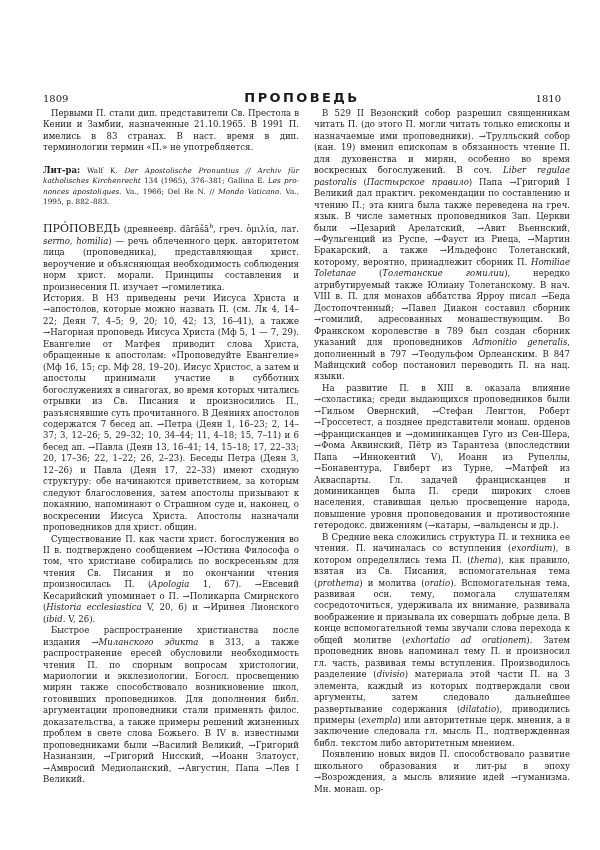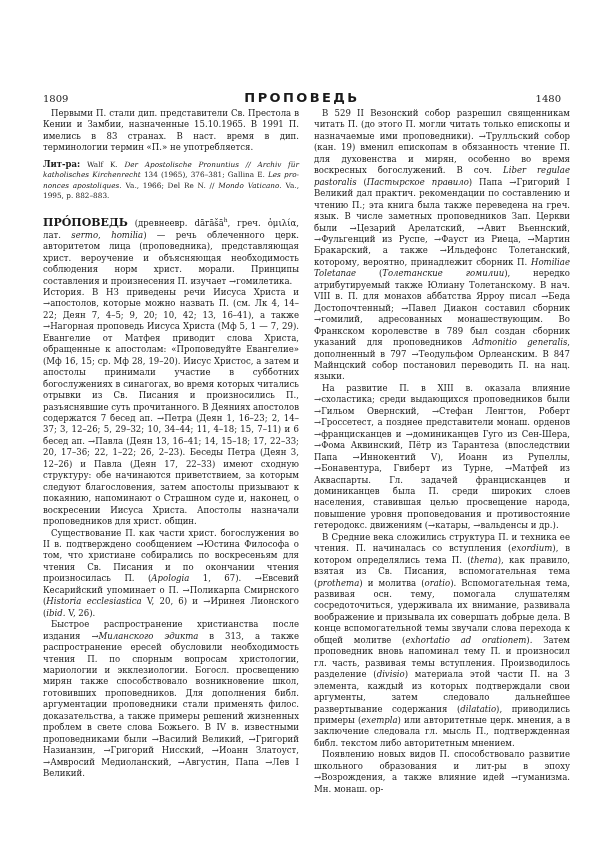--- a/index.html
+++ b/index.html
@@ -11,40 +11,40 @@
   .pnum-right { position: absolute; right: 0; top: 0; font-size: 10px; }
   .running-title { position: absolute; left: 0; right: 0; top: -3px; text-align: center;
                    font-family: "DejaVu Sans", "Liberation Sans", sans-serif; font-weight: bold;
                    font-size: 13px; letter-spacing: 2.4px; }
   .col { position: absolute; top: 108px; width: 256px; font-size: 8.55px; line-height: 11.45px;
          text-align: justify; hyphens: manual; }
   .col-left { left: 43px; }
   .col-right { left: 314px; }
   .para { margin: 0; text-indent: 8px; }
   .para.noindent { text-indent: 0; }
-  .lit { font-size: 7.3px; line-height: 10.4px; margin-top: 5px; text-indent: 0; }
+  .lit { font-size: 7.3px; line-height: 10.4px; margin-top: 11px; text-indent: 0; }
   .lit b { font-size: 8.5px; }
   .gap { height: 13px; }
-  .headword { font-weight: bold; font-size: 11px; }
+  .headword { font-weight: normal; font-size: 11px; }
   .sec { font-weight: normal; }
   i { font-style: italic; }
 </style>
 </head>
 <body>
 
 <div class="page">
 
   <div class="header">
     <span class="pnum-left">1809</span>
     <span class="running-title">ПРОПОВЕДЬ</span>
-    <span class="pnum-right">1480</span>
+    <span class="pnum-right">1810</span>
   </div>
 
   <div class="col col-left">
-    <p class="para">Первыми П. стали дип. представители Св. Престола в Кении и Замбии, назначенные 15.10.1965. В 1991 П. имелись в 83 странах. В наст. время в дип. терминологии термин «П.» не употребляется.</p>
+    <p class="para">Первыми П. стали дип. представители Св. Престола в Кении и Замбии, назначенные 21.10.1965. В 1991 П. имелись в 83 странах. В наст. время в дип. терминологии термин «П.» не употребляется.</p>
 
     <p class="para lit"><b>Лит-ра:</b><span> Walf K. </span><i>Der Apostolische Pronuntius // Archiv für katholisches Kirchenrecht</i><span> 134 (1965), 376–381; Gallina E. </span><i>Les pro-nonces apostoliques.</i><span> Va., 1966; Del Re N. // </span><i>Mondo Vaticano.</i><span> Va., 1995, p. 882–883.</span></p>
 
     <div class="gap"></div>
 
     <p class="para noindent"><span class="headword">ПРО́ПОВЕДЬ</span><span> (древнеевр. dārāšā</span><sup style="font-size:6px">h</sup><span>, греч. ὁμιλία, лат. </span><i>sermo, homilia</i><span>) — речь облеченного церк. авторитетом лица (проповедника), представляющая христ. вероучение и объясняющая необходимость соблюдения норм христ. морали. Принципы составления и произнесения П. изучает →гомилетика.</span></p>
 
     <p class="para noindent"><span class="sec">История.</span><span> В НЗ приведены речи Иисуса Христа и →апостолов, которые можно назвать П. (см. Лк 4, 14–22; Деян 7, 4–5; 9, 20; 10, 42; 13, 16–41), а также →Нагорная проповедь Иисуса Христа (Мф 5, 1 — 7, 29). Евангелие от Матфея приводит слова Христа, обращенные к апостолам: «Проповедуйте Евангелие» (Мф 16, 15; ср. Мф 28, 19–20). Иисус Христос, а затем и апостолы принимали участие в субботних богослужениях в синагогах, во время которых читались отрывки из Св. Писания и произносились П., разъяснявшие суть прочитанного. В Деяниях апостолов содержатся 7 бесед ап. →Петра (Деян 1, 16–23; 2, 14–37; 3, 12–26; 5, 29–32; 10, 34–44; 11, 4–18; 15, 7–11) и 6 бесед ап. →Павла (Деян 13, 16–41; 14, 15–18; 17, 22–33; 20, 17–36; 22, 1–22; 26, 2–23). Беседы Петра (Деян 3, 12–26) и Павла (Деян 17, 22–33) имеют сходную структуру: обе начинаются приветствием, за которым следуют благословения, затем апостолы призывают к покаянию, напоминают о Страшном суде и, наконец, о воскресении Иисуса Христа. Апостолы назначали проповедников для христ. общин.</span></p>
 
     <p class="para"><span>Существование П. как части христ. богослужения во II в. подтверждено сообщением →Юстина Философа о том, что христиане собирались по воскресеньям для чтения Св. Писания и по окончании чтения произносилась П. (</span><i>Apologia</i><span> 1, 67). →Евсевий Кесарийский упоминает о П. →Поликарпа Смирнского (</span><i>Historia ecclesiastica</i><span> V, 20, 6) и →Иринея Лионского (</span><i>ibid.</i><span> V, 26).</span></p>
@@ -52,16 +52,16 @@
     <p class="para"><span>Быстрое распространение христианства после издания →</span><i>Миланского эдикта</i><span> в 313, а также распространение ересей обусловили необходимость чтения П. по спорным вопросам христологии, мариологии и экклезиологии. Богосл. просвещению мирян также способствовало возникновение школ, готовивших проповедников. Для дополнения библ. аргументации проповедники стали применять филос. доказательства, а также примеры решений жизненных проблем в свете слова Божьего. В IV в. известными проповедниками были →Василий Великий, →Григорий Назианзин, →Григорий Нисский, →Иоанн Златоуст, →Амвросий Медиоланский, →Августин, Папа →Лев I Великий.</span></p>
   </div>
 
   <div class="col col-right">
     <p class="para"><span>В 529 II Везонский собор разрешил священникам читать П. (до этого П. могли читать только епископы и назначаемые ими проповедники). →Трулльский собор (кан. 19) вменил епископам в обязанность чтение П. для духовенства и мирян, особенно во время воскресных богослужений. В соч. </span><i>Liber regulae pastoralis</i><span> (</span><i>Пастырское правило</i><span>) Папа →Григорий I Великий дал практич. рекомендации по составлению и чтению П.; эта книга была также переведена на греч. язык. В числе заметных проповедников Зап. Церкви были →Цезарий Арелатский, →Авит Вьеннский, →Фульгенций из Руспе, →Фауст из Риеца, →Мартин Бракарский, а также →Ильдефонс Толетанский, которому, вероятно, принадлежит сборник П. </span><i>Homiliae Toletanae</i><span> (</span><i>Толетанские гомилии</i><span>), нередко атрибутируемый также Юлиану Толетанскому. В нач. VIII в. П. для монахов аббатства Ярроу писал →Беда Достопочтенный; →Павел Диакон составил сборник →гомилий, адресованных монашествующим. Во Франкском королевстве в 789 был создан сборник указаний для проповедников </span><i>Admonitio generalis</i><span>, дополненный в 797 →Теодульфом Орлеанским. В 847 Майнцский собор постановил переводить П. на нац. языки.</span></p>
 
     <p class="para">На развитие П. в XIII в. оказала влияние →схоластика; среди выдающихся проповедников были →Гильом Овернский, →Стефан Ленгтон, Роберт →Гроссетест, а позднее представители монаш. орденов →францисканцев и →доминиканцев Гуго из Сен-Шера, →Фома Аквинский, Пётр из Тарантеза (впоследствии Папа →Иннокентий V), Иоанн из Рупеллы, →Бонавентура, Гвиберт из Турне, →Матфей из Акваспарты. Гл. задачей францисканцев и доминиканцев была П. среди широких слоев населения, ставившая целью просвещение народа, повышение уровня проповедования и противостояние гетеродокс. движениям (→катары, →вальденсы и др.).</p>
 
     <p class="para"><span>В Средние века сложились структура П. и техника ее чтения. П. начиналась со вступления (</span><i>exordium</i><span>), в котором определялись тема П. (</span><i>thema</i><span>), как правило, взятая из Св. Писания, вспомогательная тема (</span><i>prothema</i><span>) и молитва (</span><i>oratio</i><span>). Вспомогательная тема, развивая осн. тему, помогала слушателям сосредоточиться, удерживала их внимание, развивала воображение и призывала их совершать добрые дела. В конце вспомогательной темы звучали слова перехода к общей молитве (</span><i>exhortatio ad orationem</i><span>). Затем проповедник вновь напоминал тему П. и произносил гл. часть, развивая темы вступления. Производилось разделение (</span><i>divisio</i><span>) материала этой части П. на 3 элемента, каждый из которых подтверждали свои аргументы, затем следовало дальнейшее развертывание содержания (</span><i>dilatatio</i><span>), приводились примеры (</span><i>exempla</i><span>) или авторитетные церк. мнения, а в заключение следовала гл. мысль П., подтвержденная библ. текстом либо авторитетным мнением.</span></p>
 
-    <p class="para">Появлению новых видов П. способствовало развитие школьного образования и лит-ры в эпоху →Возрождения, а также влияние идей →гуманизма. Мн. монаш. ор-</p>
+    <p class="para">Появлению новых видов П. способствовало развитие школьного образования и лит-ры в эпоху →Возрождения, а мысль влияние идей →гуманизма. Мн. монаш. ор-</p>
   </div>
 
 </div>
 
 </body></html>

